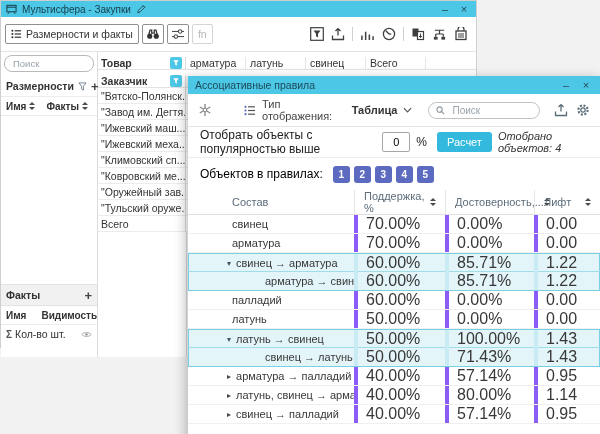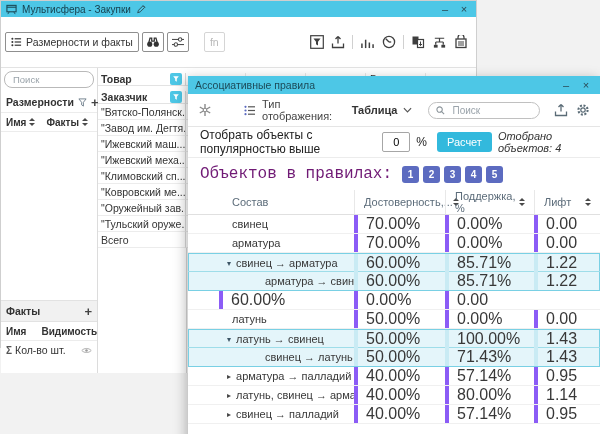--- a/index.html
+++ b/index.html
@@ -16,24 +16,24 @@
   }
   svg{display:block}
   .sp{flex:1}
 
   
   #main-window{position:absolute;left:0;top:0;width:477px;height:348px;background:#fff;
     border:1px solid #cfcfcf;box-sizing:border-box;}
   .titlebar{height:16px;background:var(--titlebar);display:flex;align-items:center;padding:0 5px;gap:5px;}
   .w-title{font-size:10px;color:#16414f;}
   .wbtn{font-size:11px;color:#2a4a55;width:14px;text-align:center;line-height:14px;cursor:default;}
-  .toolbar{height:26px;display:flex;align-items:center;padding:12px 4px;gap:3px;border-bottom:1px solid #e3e3e3;background:#fff;}
+  .toolbar{height:26px;display:flex;align-items:center;padding:4px 4px;gap:3px;border-bottom:1px solid #e3e3e3;background:#fff;}
   .tbtn{height:20px;border:1px solid #8f8f8f;border-radius:2px;background:#fff;display:flex;align-items:center;gap:4px;padding:0 5px;font-size:10.5px;color:#333;box-sizing:border-box;}
   .tbtn.icon-only{width:22px;justify-content:center;padding:0;}
-  .tbtn.disabled{border-color:#d5d5d5;color:#b8b8b8;margin-left:12px;}
+  .tbtn.disabled{border-color:#d5d5d5;color:#b8b8b8;}
   .tb-right{display:flex;align-items:center;gap:7px;margin-left:auto;padding-right:4px;}
   .tb-sep{width:1px;height:14px;background:#d0d0d0;}
   .content{display:flex;height:305px;}
 
   
   .sidebar{width:97px;border-right:1px solid #dcdcdc;box-sizing:border-box;display:flex;flex-direction:column;background:#fff;}
   .search-pill{margin:3px 3px 4px 3px;height:15px;border:1px solid #b9b9b9;border-radius:8px;display:flex;align-items:center;padding:0 6px;}
   .search-pill input{border:none;outline:none;width:100%;font-size:9.5px;font-family:inherit;background:transparent;color:#333;}
   .search-pill input::placeholder{color:#9aa3aa;}
   .side-hdr{height:20px;display:flex;align-items:center;padding:0 5px;gap:4px;font-size:10.5px;font-weight:bold;color:#333;}
@@ -73,21 +73,21 @@
   .type-ctl b{color:#333;}
   .d-search{width:116px;height:17px;border:1px solid #c0c0c0;border-radius:9px;display:flex;align-items:center;padding:0 7px;gap:5px;box-sizing:border-box;margin-right:6px;}
   .d-search input{border:none;outline:none;width:100%;font-size:10px;font-family:inherit;background:transparent;}
   .d-search input::placeholder{color:#9aa3aa;}
   .d-filter{height:30px;display:flex;align-items:center;padding:0 12px;gap:6px;border-bottom:1px solid #ececec;}
   .d-filter .lbl{font-size:12px;color:#222;}
   .num-input{width:26px;height:18px;border:1px solid #a6a6a6;border-radius:2px;text-align:center;font-size:11px;font-family:inherit;outline:none;padding:0;}
   .calc-btn{height:20px;background:var(--accent);color:#fff;border:none;border-radius:3px;font-size:11px;font-family:inherit;padding:0 10px;margin-left:4px;}
   .sel-info{font-style:italic;font-size:11px;color:#333;margin-left:auto;}
   .d-chips{height:32px;display:flex;align-items:center;padding:0 12px;gap:4px;}
-  .d-chips .lbl{font-size:16px;color:#701a75;margin-right:6px;font-family:Liberation Mono, monospace;}
+  .d-chips .lbl{font-size:12px;color:#000000;margin-right:6px;}
   .chip{width:17px;height:17px;border-radius:3px;background:var(--chip);color:#fff;font-size:10px;font-weight:bold;display:flex;align-items:center;justify-content:center;}
   .rt-grid{display:grid;grid-template-columns:135px 91px 89px 1fr;padding-left:31px;}
   .rt-head{height:24px;border-bottom:1px solid #e0e0e0;}
   .rt-head .hcell{display:flex;align-items:center;font-size:11px;color:#5c6c7a;padding-left:9px;box-sizing:border-box;}
   .rt-head .hcell+.hcell{border-left:1px solid #e8e8e8;}
   .rt-head .hcell:first-child{padding-left:13px;}
   .rt-head .sorts{margin-left:auto;margin-right:9px;gap:1.5px;}
   .rt-row{height:19px;border-bottom:1px solid #f0f0f0;box-sizing:border-box;}
   .rt-name{display:flex;align-items:center;font-size:11px;color:#383838;padding-left:13px;box-sizing:border-box;white-space:nowrap;overflow:hidden;}
   .rt-val{display:flex;align-items:center;font-size:16px;color:#383838;padding-left:8px;border-left:4px solid #8b5cf6;box-sizing:border-box;}
@@ -461,28 +461,28 @@
         <div class="chip">4</div>
         <div class="chip">5</div>
       </span>
   </div>
 
   <div class="rt-grid rt-head">
     <div class="hcell">
         <span>Состав</span>
       </div>
     <div class="hcell">
-        <span>Достоверность,...</span>
+        <span>Поддержка, %</span>
         <span class="sorts">
           <span class="t-up"></span>
           <span class="t-dn"></span>
         </span>
       </div>
     <div class="hcell">
-        <span>Поддержка, %</span>
+        <span>Достоверность,...</span>
         <span class="sorts">
           <span class="t-up"></span>
           <span class="t-dn"></span>
         </span>
       </div>
     <div class="hcell">
         <span>Лифт</span>
         <span class="sorts">
           <span class="t-up"></span>
           <span class="t-dn"></span>
@@ -508,20 +508,21 @@
         <div class="rt-val">85.71%</div>
         <div class="rt-val">1.22</div>
       </div>
       <div class="rt-grid rt-row child hl hl-bottom">
         <div class="rt-name">арматура → свинец</div>
         <div class="rt-val">60.00%</div>
         <div class="rt-val">85.71%</div>
         <div class="rt-val">1.22</div>
       </div>
       <div class="rt-grid rt-row plain">
+        <div class="rt-name">палладий</div>
         <div class="rt-val">60.00%</div>
         <div class="rt-val">0.00%</div>
         <div class="rt-val">0.00</div>
       </div>
       <div class="rt-grid rt-row plain">
         <div class="rt-name">латунь</div>
         <div class="rt-val">50.00%</div>
         <div class="rt-val">0.00%</div>
         <div class="rt-val">0.00</div>
       </div>

